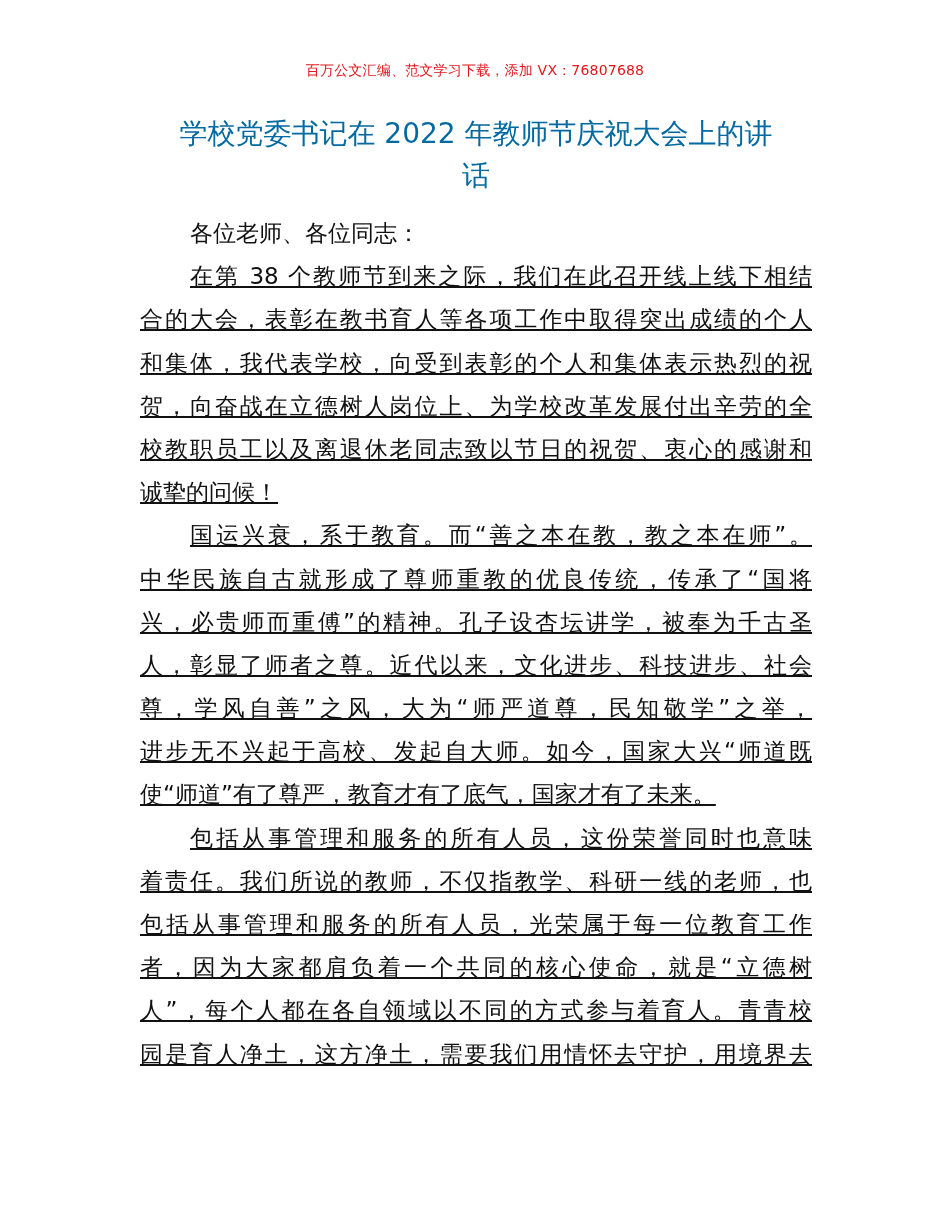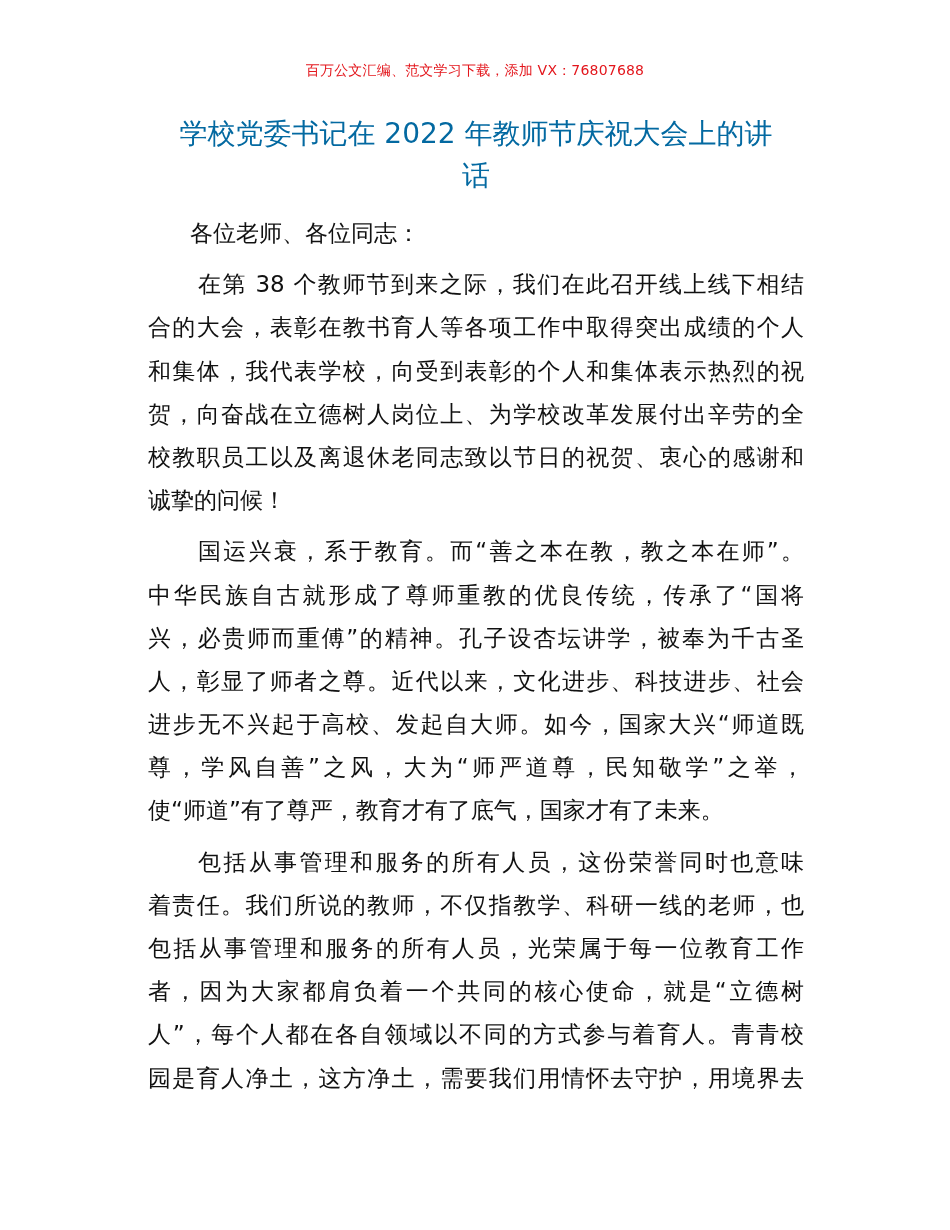--- a/index.html
+++ b/index.html
@@ -3,21 +3,21 @@
 <meta charset="utf-8">
 <style>
   html, body { margin:0; padding:0; background:#ffffff; }
   body { width:950px; height:1230px; position:relative; overflow:hidden;
          font-family:"DejaVu Sans", "Liberation Sans", sans-serif; color:#111; }
   .header { position:absolute; top:57px; left:0; width:950px; text-align:center;
             font-size:14px; line-height:26px; color:#e3161c; letter-spacing:0.2px; }
   .title { position:absolute; top:113px; left:140px; width:672px; text-align:center;
            font-size:28px; line-height:42px; color:#0369a1; }
   .body { position:absolute; top:212px; left:140px; width:672px; }
-  .para { margin:8px; }
+  .para { margin:0;text-decoration:underline; }
   .line { display:block; height:43.2px; line-height:43.2px; font-size:23px;
           text-align:justify; text-align-last:justify; white-space:nowrap; overflow:visible; }
   .line.last { text-align-last:left; }
   .line.indent { padding-left:50px; }
 </style>
 </head>
 <body>
 
 <div class="header">百万公文汇编、范文学习下载，添加 VX：76807688</div>
 
@@ -36,22 +36,22 @@
     <span class="line">贺，向奋战在立德树人岗位上、为学校改革发展付出辛劳的全</span>
     <span class="line">校教职员工以及离退休老同志致以节日的祝贺、衷心的感谢和</span>
     <span class="line last">诚挚的问候！</span>
   </div>
 
   <div class="para">
     <span class="line indent">国运兴衰，系于教育。而“善之本在教，教之本在师”。</span>
     <span class="line">中华民族自古就形成了尊师重教的优良传统，传承了“国将</span>
     <span class="line">兴，必贵师而重傅”的精神。孔子设杏坛讲学，被奉为千古圣</span>
     <span class="line">人，彰显了师者之尊。近代以来，文化进步、科技进步、社会</span>
+    <span class="line">尊，学风自善”之风，大为“师严道尊，民知敬学”之举，</span>
     <span class="line">进步无不兴起于高校、发起自大师。如今，国家大兴“师道既</span>
-    <span class="line">尊，学风自善”之风，大为“师严道尊，民知敬学”之举，</span>
     <span class="line last">使“师道”有了尊严，教育才有了底气，国家才有了未来。</span>
   </div>
 
   <div class="para">
     <span class="line indent">包括从事管理和服务的所有人员，这份荣誉同时也意味</span>
     <span class="line">着责任。我们所说的教师，不仅指教学、科研一线的老师，也</span>
     <span class="line">包括从事管理和服务的所有人员，光荣属于每一位教育工作</span>
     <span class="line">者，因为大家都肩负着一个共同的核心使命，就是“立德树</span>
     <span class="line">人”，每个人都在各自领域以不同的方式参与着育人。青青校</span>
     <span class="line">园是育人净土，这方净土，需要我们用情怀去守护，用境界去</span>

